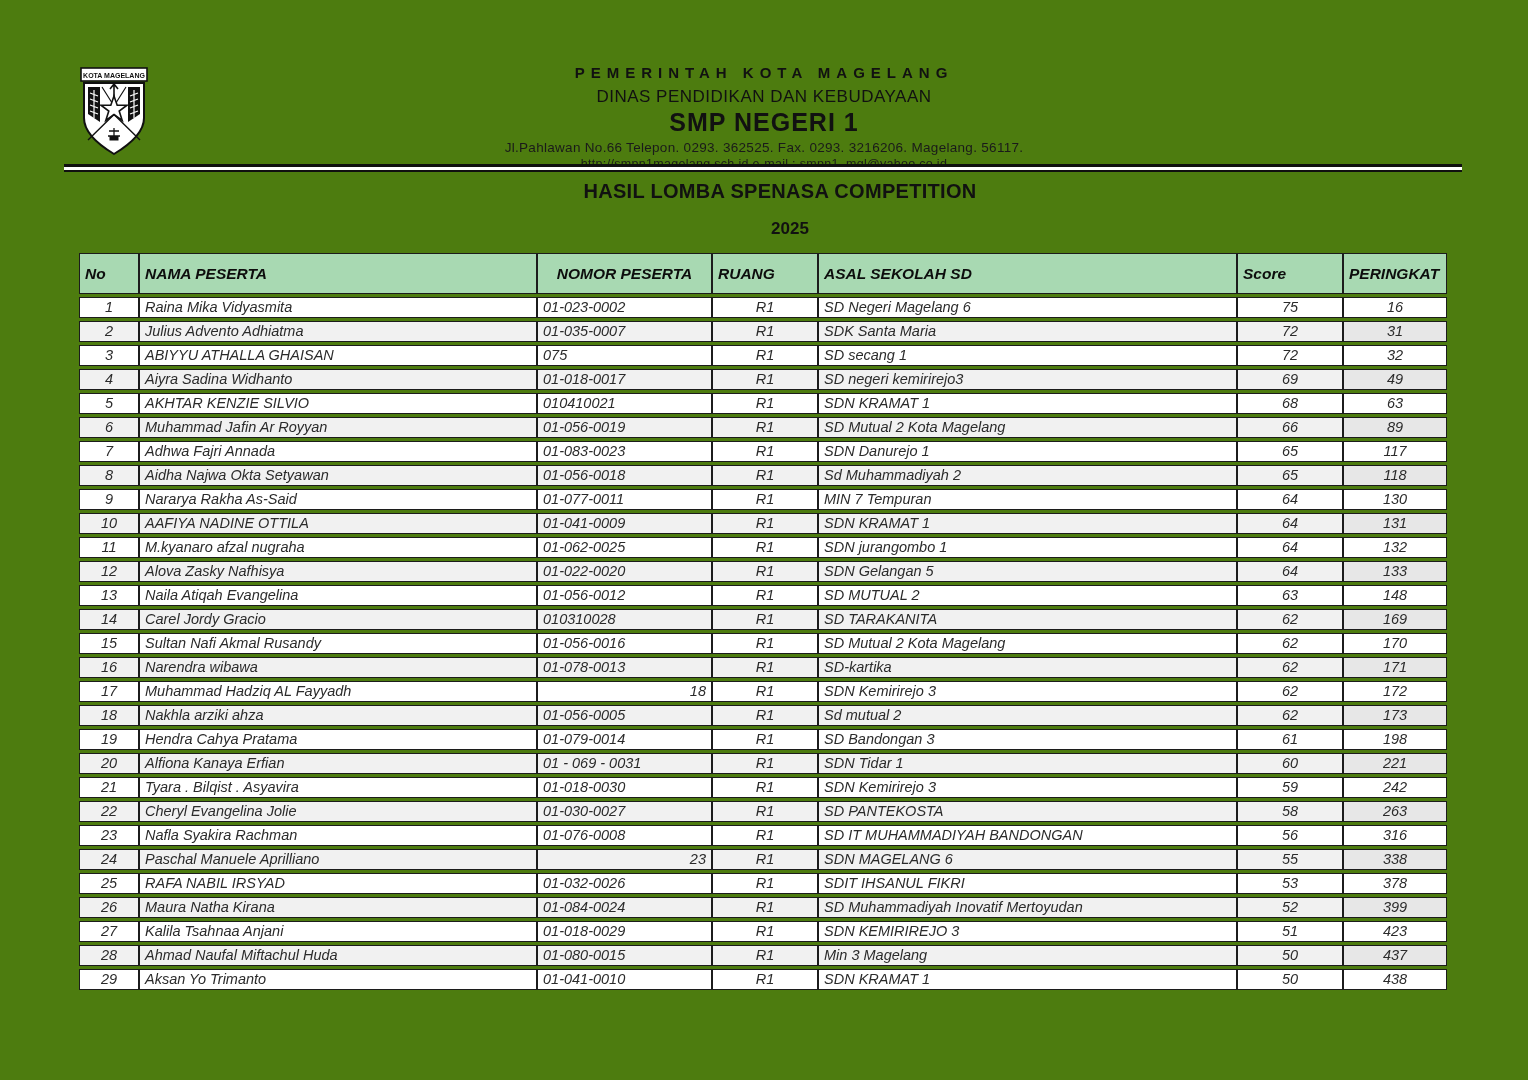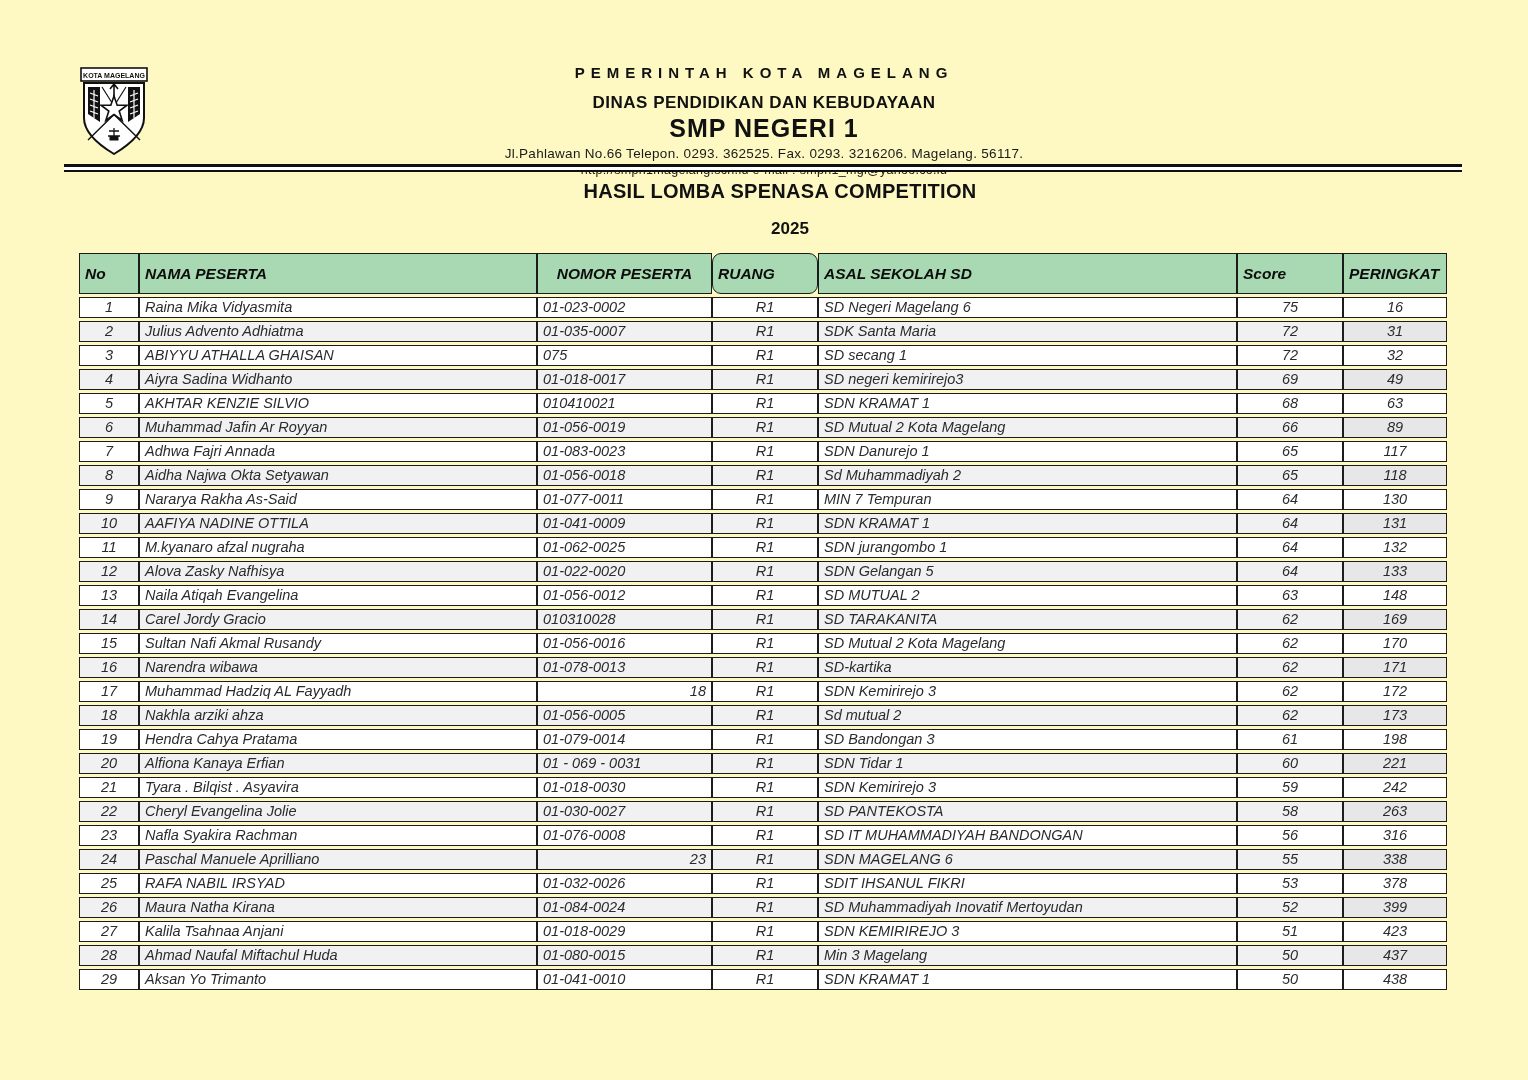--- a/index.html
+++ b/index.html
@@ -1,23 +1,23 @@
 <!DOCTYPE html>
 <html><head>
 <meta charset="utf-8">
 <style>
   html,body{margin:0;padding:0;background:#ffffff;}
   .page{
-    position:relative;width:1528px;height:1080px;background:#fef9c3;overflow:hidden;
+    position:relative;width:1528px;height:1080px;background:#4d7c0f;overflow:hidden;
     font-family:"Liberation Sans","DejaVu Sans",sans-serif;color:#222;
   }
   
   .letterhead{position:absolute;top:64px;left:0;width:100%;text-align:center;}
   .lh-gov{font-size:15px;font-weight:bold;letter-spacing:6px;color:#111;}
-  .lh-dept{font-size:17px;font-weight:bold;letter-spacing:0.5px;color:#111;margin-top:12px;}
+  .lh-dept{font-size:17px;font-weight:normal;letter-spacing:0.5px;color:#111;margin-top:6px;}
   .lh-school{font-size:25px;font-weight:bold;letter-spacing:1px;color:#111;margin-top:1px;}
   .lh-addr{font-size:13.5px;color:#1a1a1a;margin-top:3px;letter-spacing:0.3px;}
   .lh-contact{font-size:12.5px;color:#1a1a1a;margin-top:2px;letter-spacing:0.3px;}
   .logo{position:absolute;top:66px;left:74px;width:80px;height:92px;}
   .rule{
     position:absolute;top:164px;left:64px;width:1398px;height:3px;
     border-top:3px solid #101010;border-bottom:2px solid #101010;background:#fff;
   }
   
   .doc-title{position:absolute;top:180px;left:16px;width:100%;text-align:center;color:#111;}
@@ -98,21 +98,21 @@
     <div class="t2">2025</div>
   </div>
 
   <div class="tbl-wrap">
     <table class="results">
       <thead>
         <tr>
             <th class="c0" style="background: rgb(168, 217, 178);">No</th>
             <th class="c1" style="background: rgb(168, 217, 178);">NAMA PESERTA</th>
             <th class="c2" style="background: rgb(168, 217, 178); text-align: center;">NOMOR PESERTA</th>
-            <th class="c3" style="background: rgb(168, 217, 178); border-radius: 9px;">RUANG</th>
+            <th class="c3" style="background: rgb(168, 217, 178);">RUANG</th>
             <th class="c4" style="background: rgb(168, 217, 178);">ASAL SEKOLAH SD</th>
             <th class="c5" style="background: rgb(168, 217, 178);">Score</th>
             <th class="c6" style="background: rgb(168, 217, 178);">PERINGKAT</th>
           </tr>
       </thead>
       <tbody>
           <tr>
             <td class="c0">1</td>
             <td class="c1">Raina Mika Vidyasmita</td>
             <td class="c2">01-023-0002</td>

